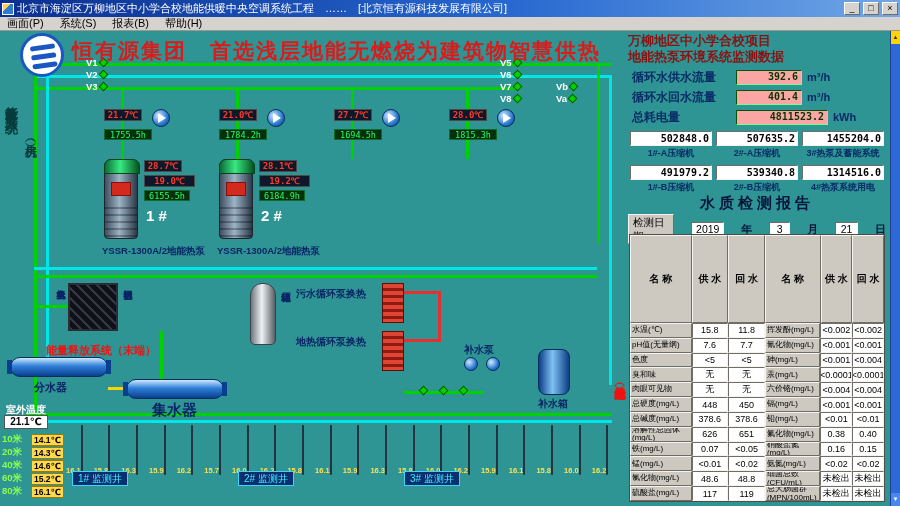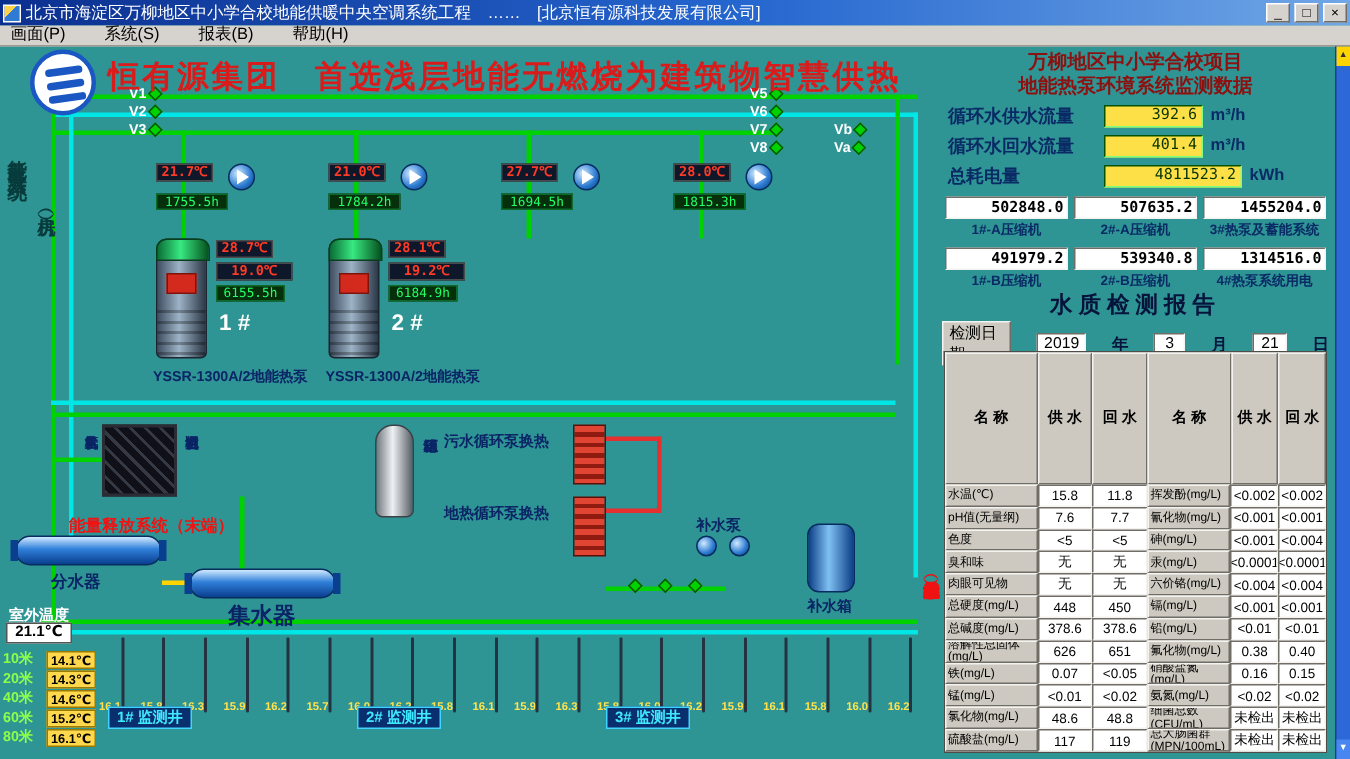--- a/index.html
+++ b/index.html
@@ -4,21 +4,21 @@
 <style>
   *{margin:0;padding:0;box-sizing:border-box}
   html,body{width:900px;height:506px;overflow:hidden}
   body{font-family:"Liberation Sans","DejaVu Sans",sans-serif;background:#777}
   #window{position:relative;width:900px;height:506px;overflow:hidden;background:#2e9594}
   
   #titlebar{position:absolute;top:0;left:0;width:900px;height:17px;background:linear-gradient(90deg,#0b2f8f,#2566cf 55%,#71a7e6);display:flex;align-items:center;padding:0 2px;gap:3px;z-index:40}
   .tb-icon{width:12px;height:12px;background:linear-gradient(135deg,#ffd24a 0 40%,#2f7bd4 40%);border:1px solid #fff;flex:none}
   .tb-title{color:#fff;font-size:11px;white-space:nowrap;overflow:hidden;flex:1}
   .tb-btn{width:16px;height:13px;background:#d6d3ce;border:1px solid;border-color:#fff #6f6d66 #6f6d66 #fff;font-size:9px;line-height:11px;text-align:center;color:#000;flex:none}
-  #menubar{position:absolute;top:17px;left:0;width:900px;height:14px;background:#d6d3ce;display:flex;gap:12px;font-size:11px;line-height:13px;border-bottom:1px solid #9a9890;z-index:40}
+  #menubar{position:absolute;top:17px;left:0;width:900px;height:14px;background:#d6d3ce;display:flex;gap:2px;font-size:11px;line-height:13px;border-bottom:1px solid #9a9890;z-index:40}
   .menu-item{padding:0 7px;color:#000}
   #vscroll{position:absolute;right:0;top:31px;width:10px;height:475px;background:#2d68d8;border-left:1px solid #1b3f8a;z-index:40}
   .sb-up,.sb-down{position:absolute;left:0;width:9px;height:13px;font-size:6px;text-align:center;line-height:13px}
   .sb-up{top:0;background:#ffd400;color:#333}
   .sb-down{bottom:0;background:#4a86ef;color:#fff}
   
   #main{position:absolute;left:0;top:31px;width:890px;height:475px;background:#2e9594;overflow:hidden}
   .pipe{position:absolute}
   .pg{background:#00d200}.pc{background:#00e6e6}.py{background:#ffd400}.pr{background:#e63030}
   .logo{position:absolute;left:20px;top:2px;width:44px;height:44px;border-radius:50%;background:#fff;border:3px solid #1b57c2;overflow:hidden;z-index:6}
@@ -61,35 +61,35 @@
   .hx{position:absolute;width:22px;height:40px;background:repeating-linear-gradient(180deg,#e04432 0 4px,#8f1a10 4px 7px);border:1px solid #5e0e06;z-index:5}
   .eq-label{position:absolute;font-weight:bold;color:#0a2466;font-size:10px;white-space:nowrap;z-index:6}
   .red-label{position:absolute;font-weight:bold;color:#ef1313;font-size:11px;white-space:nowrap;z-index:6}
   .mini-pump{position:absolute;width:14px;height:14px;border-radius:50%;background:radial-gradient(circle at 35% 35%,#cfeaff,#2a79d0 60%,#0a3c7e);border:1px solid #062c5c;z-index:5}
   
   .wells{position:absolute;left:66px;top:394px;width:542px;display:flex;justify-content:space-between;z-index:5}
   .well-cell{display:flex;flex-direction:row;align-items:flex-end;width:16px}
   .well-temp{color:#ffe14d;font-size:7.5px;font-weight:bold;height:9px;line-height:9px;white-space:nowrap}
   .well-stem{width:2px;height:5px;background:#00d200}
   .well-tube{width:10px;height:50px;border-radius:3px 3px 5px 5px;background:linear-gradient(90deg,#46566b,#cfdde9 45%,#3a4a5e);border:1px solid #243242}
-  .wchip{position:absolute;background:#0a2f6e;border:1px solid #3fd4ff;color:#3fe9ff;font-size:10px;font-weight:bold;line-height:13px;padding:0 5px;z-index:7;white-space:nowrap}
+  .wchip{position:absolute;background:#0a2f6e;border:1px solid #3fd4ff;color:#3fe9ff;font-size:10px;font-weight:normal;line-height:13px;padding:0 5px;z-index:7;white-space:nowrap}
   .outdoor-label{position:absolute;left:6px;top:372px;color:#fff;font-size:10px;font-weight:bold;z-index:6}
   .outdoor-box{position:absolute;left:4px;top:384px;width:44px;height:14px;background:#fff;border:1px solid #555;color:#000;font-size:10px;font-weight:bold;text-align:center;line-height:12px;z-index:6}
   .depths{position:absolute;left:2px;top:402px;z-index:6}
   .depth-row{display:flex;gap:2px;height:13px;align-items:center}
   .depth-d{color:#8cff4a;font-size:9.5px;font-weight:bold;width:27px}
   .depth-t{background:#ffd84d;border:1px solid #9c7a00;color:#000;font-size:8.5px;font-weight:bold;padding:0 2px;line-height:10px}
   
   #rp{position:absolute;left:628px;top:0;width:258px;height:475px;z-index:10}
-  .rp-t1,.rp-t2{position:absolute;width:100%;text-align:center;color:#8c1212;font-size:13px;font-weight:bold;white-space:nowrap}
+  .rp-t1,.rp-t2{position:absolute;width:100%;text-align:left;color:#8c1212;font-size:13px;font-weight:bold;white-space:nowrap}
   .rp-t1{top:1px}.rp-t2{top:17px}
   .flows{position:absolute;left:4px;top:36px;width:252px}
   .flow-row{display:flex;align-items:center;height:20px}
   .flow-label{width:104px;color:#0a2a66;font-size:12px;font-weight:bold}
-  .flow-box{width:66px;height:15px;background:#fde047;border:1px solid;border-color:#045304 #7dff7d #7dff7d #045304;color:#063300;font-family:"DejaVu Sans Mono",monospace;font-weight:normal;font-size:10px;text-align:right;padding:0 3px;line-height:12px}
+  .flow-box{width:66px;height:15px;background:#fca5a5;border:1px solid;border-color:#045304 #7dff7d #7dff7d #045304;color:#063300;font-family:"DejaVu Sans Mono",monospace;font-weight:bold;font-size:10px;text-align:right;padding:0 3px;line-height:12px}
   .flow-row:nth-child(3) .flow-box{width:92px}
   .flow-unit{margin-left:5px;color:#0a2a66;font-size:11px;font-weight:bold}
   .meters{position:absolute;left:0;top:100px;width:258px;display:grid;grid-template-columns:86px 86px 86px;row-gap:5px}
   .meter-box{height:15px;background:#fff;border:1px solid;border-color:#6f6d66 #f4f3ef #f4f3ef #6f6d66;font-family:"DejaVu Sans Mono",monospace;font-weight:bold;font-size:10px;text-align:right;padding:0 2px;margin:0 2px;line-height:13px;color:#000}
   .meter-label{text-align:center;font-size:9px;font-weight:bold;color:#0a2a66;margin-top:1px;white-space:nowrap;overflow:hidden}
   .report-title{position:absolute;left:0;top:163px;width:100%;text-align:center;color:#06143c;font-size:15px;font-weight:bold;letter-spacing:4px}
   .date-row{position:absolute;left:0;top:183px;width:100%;display:flex;align-items:center;justify-content:flex-start;gap:17px}
   .date-chip{background:#cdc9c0;border:1px solid;border-color:#f4f3ef #6f6d66 #6f6d66 #f4f3ef;font-size:10.5px;padding:0 4px;line-height:14px;color:#000}
   .date-box{background:#fff;border:1px solid;border-color:#6f6d66 #f4f3ef #f4f3ef #6f6d66;height:15px;text-align:center;font-size:10.5px;line-height:13px;color:#000}
   .date-unit{color:#06143c;font-weight:bold;font-size:11px}

